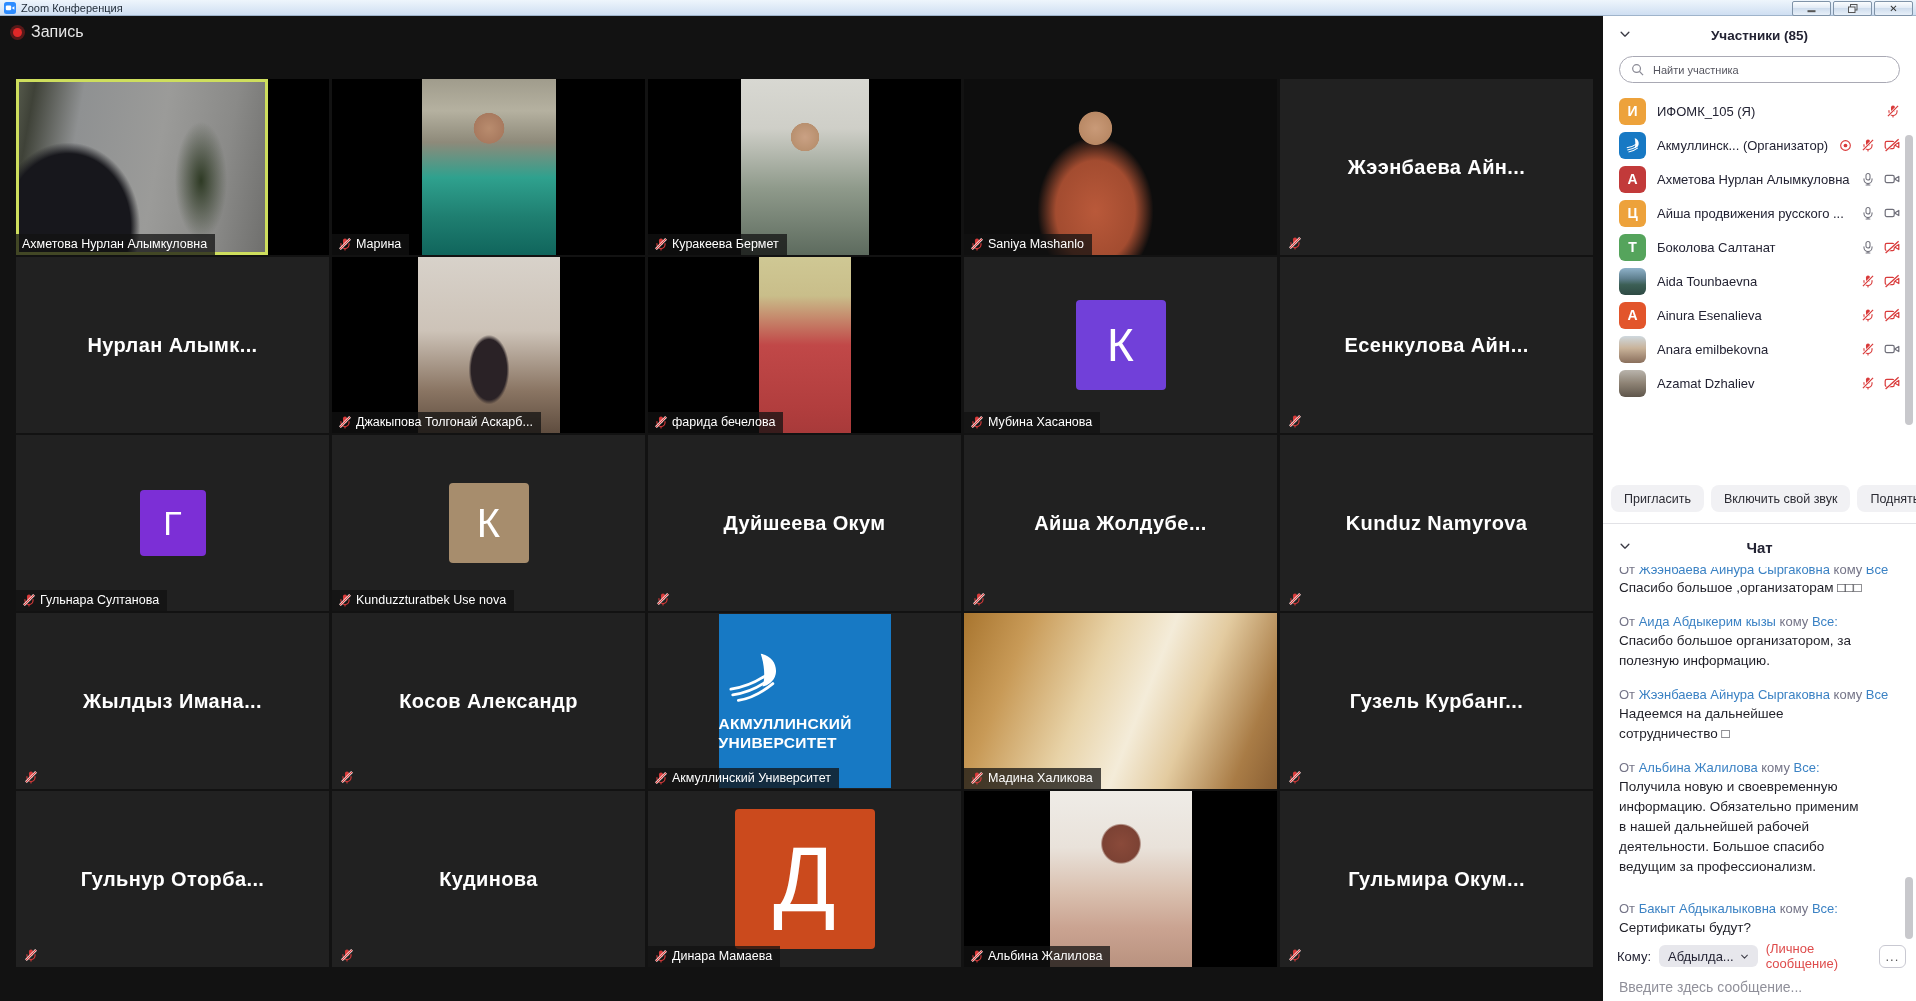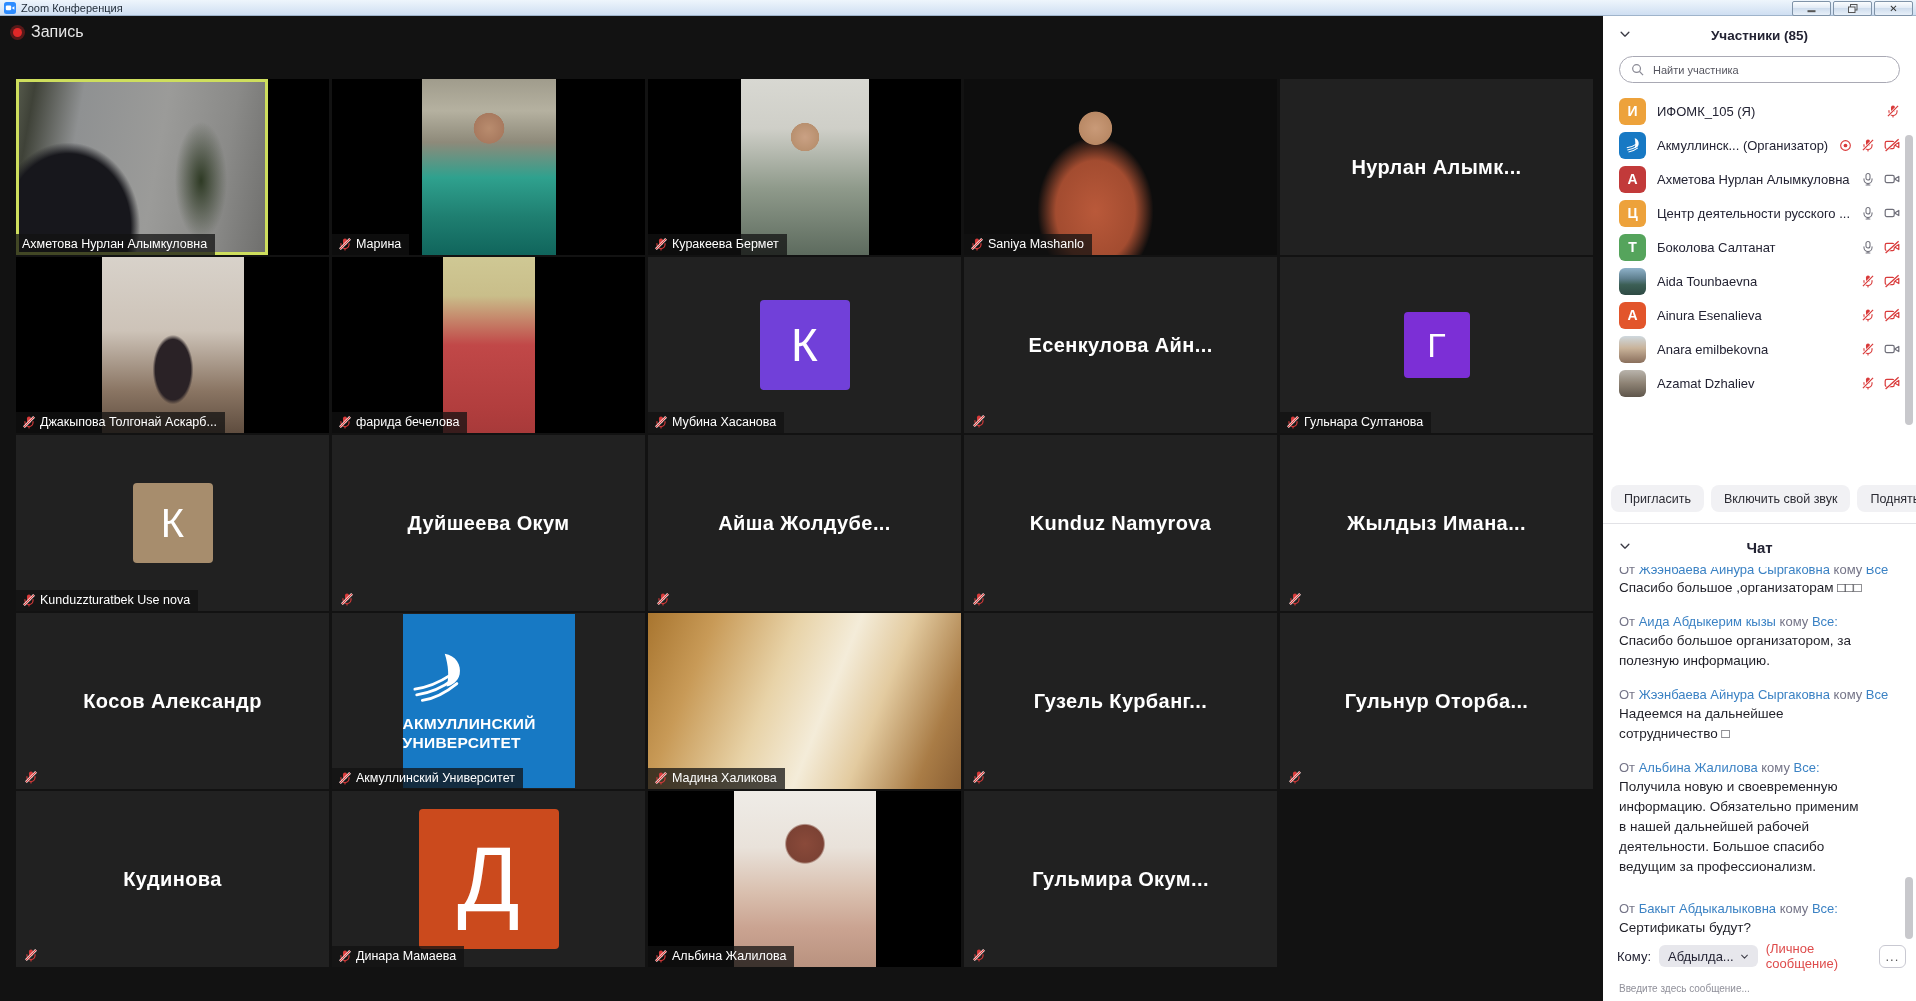--- a/index.html
+++ b/index.html
@@ -101,21 +101,21 @@
   .msgclip{height:10px;overflow:hidden;position:relative;margin-bottom:1px;}
   .msgclip .mhead{position:absolute;left:0;bottom:-2px;}
   #crow{position:absolute;bottom:30px;left:14px;right:10px;display:flex;align-items:center;gap:8px;font-size:13px;}
   .crecip{background:#e7e7ec;border-radius:6px;height:22px;padding:0 9px;display:flex;align-items:center;gap:6px;
       cursor:pointer;}
   .crecip .ic svg{width:9px;height:9px;}
   .cpriv{color:#de4b4b;}
   .cmore{margin-left:auto;width:30px;height:21px;border:1px solid #c9c9d2;border-radius:6px;background:#fff;
       display:flex;align-items:center;justify-content:center;color:#555;font-size:13px;letter-spacing:1px;cursor:pointer;}
   #cinputwrap{position:absolute;bottom:5px;left:14px;right:10px;}
-  #cinputwrap input{width:100%;border:none;outline:none;font-size:10px;font-family:inherit;color:#232333;background:transparent;}
+  #cinputwrap input{width:100%;border:none;outline:none;font-size:14px;font-family:inherit;color:#232333;background:transparent;}
   #cinputwrap input::placeholder{color:#90909a;}
   .sbthumb{position:absolute;right:3px;width:8px;background:#c8c8cc;border-radius:4px;cursor:pointer;}
   #pscroll{top:119px;height:290px;}
   #cscroll{top:861px;height:62px;}
 </style>
 </head>
 <body>
 
 <div id="titlebar">
   <span style="display:inline-flex">
@@ -197,20 +197,33 @@
               <g fill="none" stroke="#d93a3a" stroke-width="1.3" stroke-linecap="round">
                 <path d="M3.4 7.6v.9a4.6 4.6 0 0 0 9.2 0v-.9M8 13.2v1.6"></path>
               </g>
               <path d="M2.2 13.8 13.8 2.2" stroke="#ffffff" stroke-width="2.8" fill="none"></path>
               <path d="M2.2 13.8 13.8 2.2" stroke="#d93a3a" stroke-width="1.4" fill="none"></path>
             </svg>
           </span>
           <span>Saniya Mashanlo</span>
         </div>
     </div>
+    <div class="tile plain">
+      <div class="cname">Жээнбаева Айн...</div>
+      <span class="cmic ic">
+          <svg width="14" height="14" viewBox="0 0 16 16">
+            <rect x="5.7" y="1.8" width="4.6" height="7.4" rx="2.3" fill="#d93a3a"></rect>
+            <g fill="none" stroke="#d93a3a" stroke-width="1.3" stroke-linecap="round">
+              <path d="M3.4 7.6v.9a4.6 4.6 0 0 0 9.2 0v-.9M8 13.2v1.6"></path>
+            </g>
+            <path d="M2.2 13.8 13.8 2.2" stroke="#ffffff" stroke-width="2.8" fill="none"></path>
+            <path d="M2.2 13.8 13.8 2.2" stroke="#d93a3a" stroke-width="1.4" fill="none"></path>
+          </svg>
+        </span>
+    </div>
 
     <div class="tile plain">
       <div class="cname">Нурлан Алымк...</div>
     </div>
     <div class="tile video">
       <div class="vid vc ve"></div>
       <div class="nl">
           <span class="ic">
             <svg width="14" height="14" viewBox="0 0 16 16">
               <rect x="5.7" y="1.8" width="4.6" height="7.4" rx="2.3" fill="#d93a3a"></rect>
@@ -609,21 +622,21 @@
                 <path d="M10.6 7l4.2-2.6v5.2z"></path>
               </g>
             </svg>
           </span>
         </span>
     </div>
     <div class="prow">
       <span class="pav" style="background: rgb(237, 162, 59);">
           <span>Ц</span>
         </span>
-      <span class="pname">Центр деятельности русского ...</span>
+      <span class="pname">Айша продвижения русского ...</span>
       <span class="pics">
           <span class="ic">
             <svg width="14" height="14" viewBox="0 0 16 16">
               <g fill="none" stroke="#6f6f7a" stroke-width="1.2" stroke-linecap="round">
                 <rect x="5.7" y="1.8" width="4.6" height="7.4" rx="2.3"></rect>
                 <path d="M3.4 7.6v.9a4.6 4.6 0 0 0 9.2 0v-.9M8 13.2v1.6M5.8 14.8h4.4"></path>
               </g>
             </svg>
           </span>
           <span class="ic">

